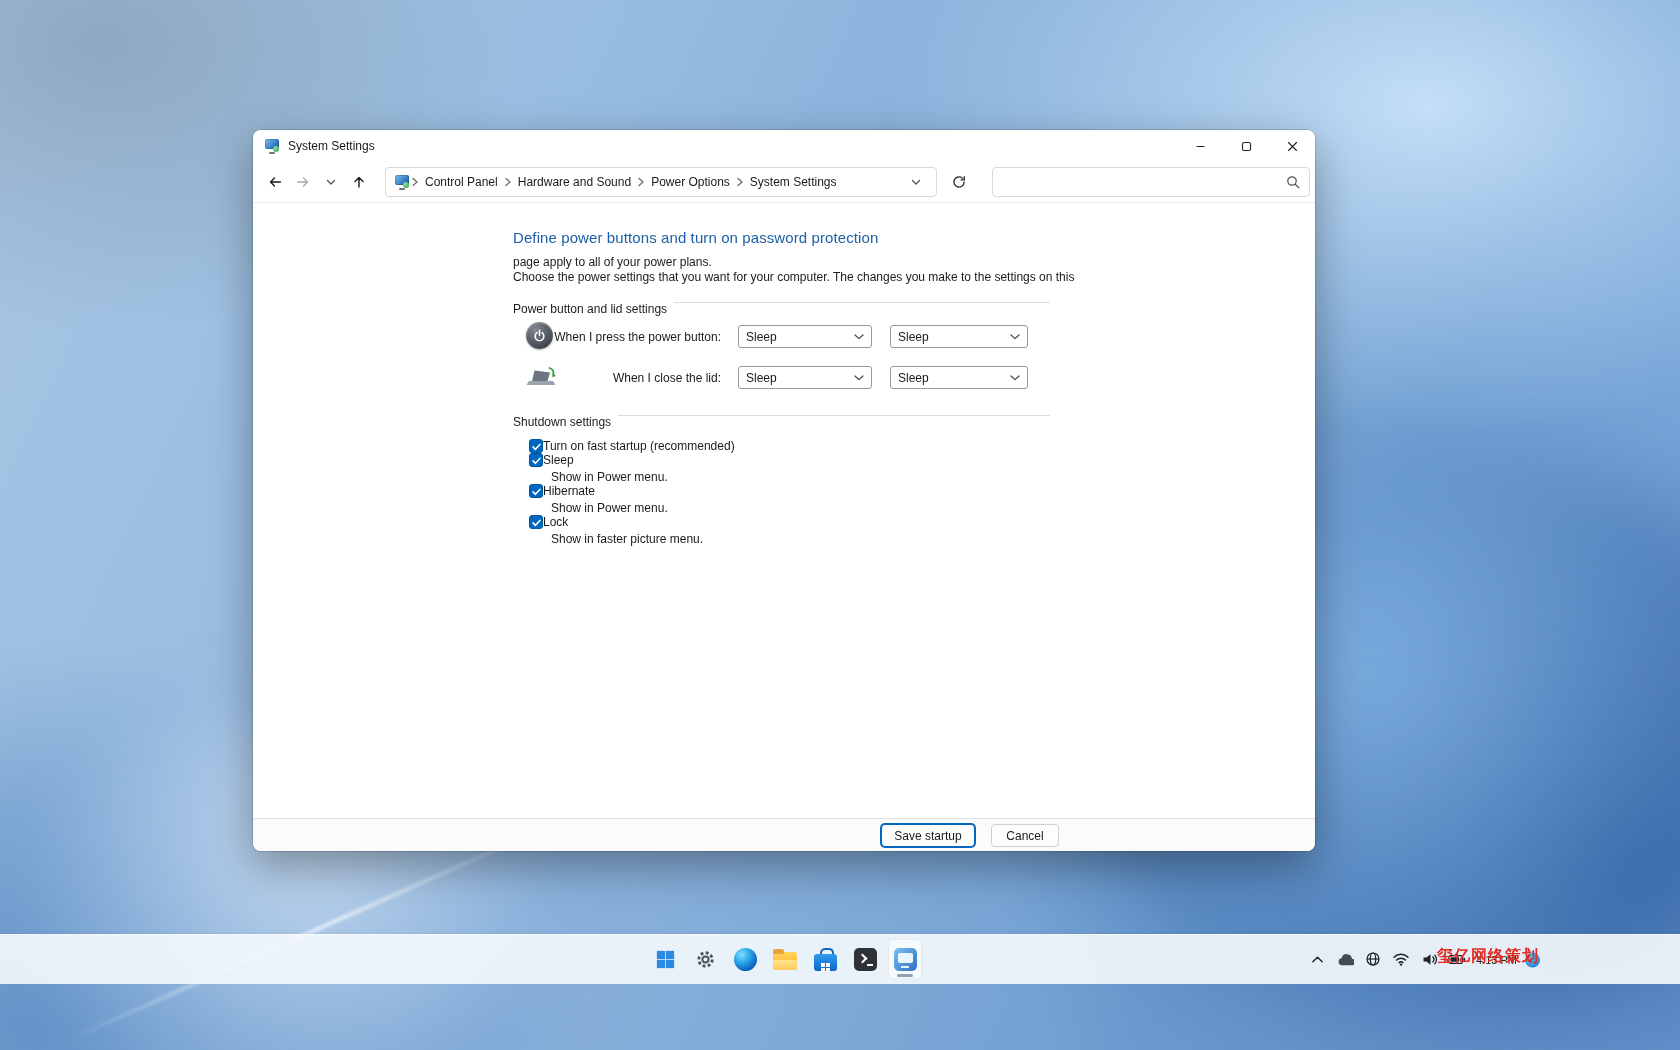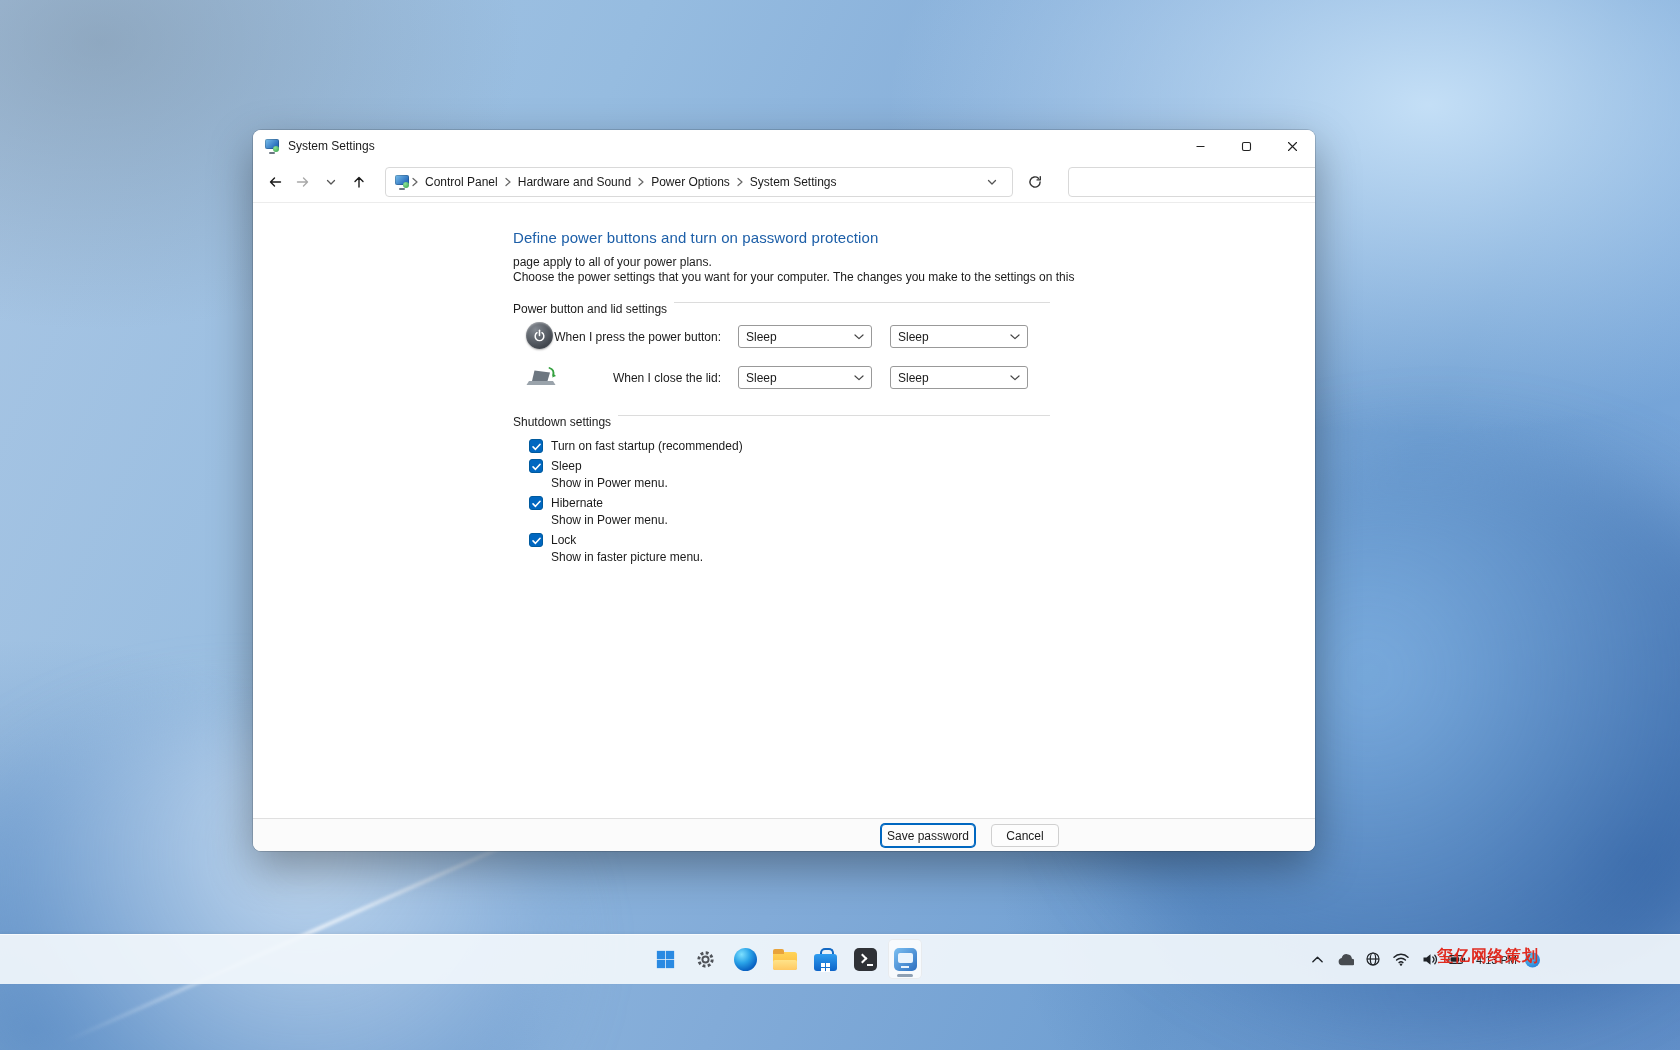--- a/index.html
+++ b/index.html
@@ -41,21 +41,21 @@
   .mini-app-icon{width:16px;height:16px;position:relative;flex:none;}
   .mini-app-icon .scr{position:absolute;left:1px;top:1px;width:14px;height:10px;border-radius:2px;
     background:linear-gradient(135deg,#7cc2ee 0%,#2a6fbd 75%);box-shadow:inset 0 0 0 1px rgba(0,0,0,.18);}
   .mini-app-icon .dot{position:absolute;right:1px;bottom:2px;width:6px;height:6px;border-radius:50%;
     background:radial-gradient(circle at 35% 30%,#8fe29a,#2f9e44);}
   .mini-app-icon .base{position:absolute;left:5px;bottom:0;width:6px;height:2px;background:#6b7682;border-radius:1px;}
 
   
   .toolbar{height:41px;display:flex;align-items:center;padding:0 12px 0 8px;background:#fff;border-bottom:1px solid #ececec;flex:none;}
   .nav-btn{width:28px;height:28px;border:none;background:transparent;border-radius:4px;display:flex;align-items:center;justify-content:center;cursor:default;flex:none;}
-  .addressbar{display:flex;align-items:center;height:30px;width:628px;margin-left:12px;background:#fff;
+  .addressbar{display:flex;align-items:center;height:30px;width:552px;margin-left:12px;background:#fff;
     border:1px solid #d9d9d9;border-radius:4px;padding:0 8px 0 8px;flex:none;}
   .crumb{font-size:12px;color:#1a1a1a;padding:0 5px;white-space:nowrap;cursor:default;}
   .crumb-sep{display:flex;align-items:center;padding:0 1px;}
   .addr-spacer{flex:1;}
   .addr-dd{width:24px;height:24px;border:none;background:transparent;display:flex;align-items:center;justify-content:center;border-radius:3px;}
   .refresh-btn{width:28px;height:28px;border:none;background:transparent;margin-left:8px;display:flex;align-items:center;justify-content:center;border-radius:4px;flex:none;}
   .searchbox{display:flex;align-items:center;height:30px;width:318px;margin-left:19px;border:1px solid #d9d9d9;border-radius:4px;background:#fff;padding:0 8px;flex:none;}
   .searchbox input{flex:1;border:none;outline:none;font-size:12px;font-family:inherit;background:transparent;color:#1a1a1a;}
 
   
@@ -78,21 +78,21 @@
   .row-icon{position:absolute;left:13px;top:6px;}
   .power-orb{width:27px;height:27px;border-radius:50%;background:radial-gradient(circle at 35% 28%,#838991,#41464d 72%);
     display:flex;align-items:center;justify-content:center;box-shadow:inset 0 1px 2px rgba(255,255,255,.4),0 1px 2px rgba(0,0,0,.3);}
   .row-label{position:absolute;left:40px;width:168px;top:50%;transform:translateY(-50%);text-align:right;font-size:12px;color:#1b1b1b;}
   .select{position:absolute;top:9px;height:23px;background:#fff;border:1px solid #999;border-radius:3px;
     display:flex;align-items:center;justify-content:space-between;padding:0 7px;font-size:12px;color:#1a1a1a;cursor:default;}
   .sel-a{left:225px;width:134px;}
   .sel-b{left:377px;width:138px;}
 
   .options{margin-top:10px;font-size:12px;color:#1b1b1b;}
-  .option-head{display:flex;align-items:center;gap:8px;padding-left:16px;margin-top:6px;}
+  .option-head{display:flex;align-items:center;gap:0;padding-left:16px;}
   .checkbox{width:14px;height:14px;border-radius:3px;background:var(--accent);border:1px solid #005a9e;
     display:flex;align-items:center;justify-content:center;flex:none;cursor:default;}
   .option-desc{padding-left:38px;margin-top:3px;}
   .link{color:var(--link);text-decoration:underline;cursor:pointer;}
 
   
   .footer{height:33px;border-top:1px solid #e0e0e0;background:#fbfbfb;position:relative;flex:none;}
   .btn{position:absolute;top:5px;height:23px;font-size:12px;font-family:inherit;color:#1a1a1a;
     background:#fdfdfd;border:1px solid #d0d0d0;border-radius:4px;cursor:default;}
   .btn-save{left:628px;width:94px;border:1px solid var(--accent);box-shadow:0 0 0 1px var(--accent);}
@@ -360,21 +360,21 @@
                 </svg>
             </span>
             <span>Lock</span>
           </div>
           <div class="option-desc">Show in faster picture menu.</div>
         </div>
       </div>
     </div>
 
     <div class="footer">
-      <button class="btn btn-save">Save password</button>
+      <button class="btn btn-save">Save startup</button>
       <button class="btn btn-cancel">Cancel</button>
     </div>
   </div>
 
   <div class="taskbar">
     <div class="tb-icons">
       <div class="tb-btn">
         <svg width="23" height="23" viewBox="0 0 24 24">
             <g fill="#2a8ae2">
               <rect x="3" y="3" width="8.6" height="8.6"></rect>

